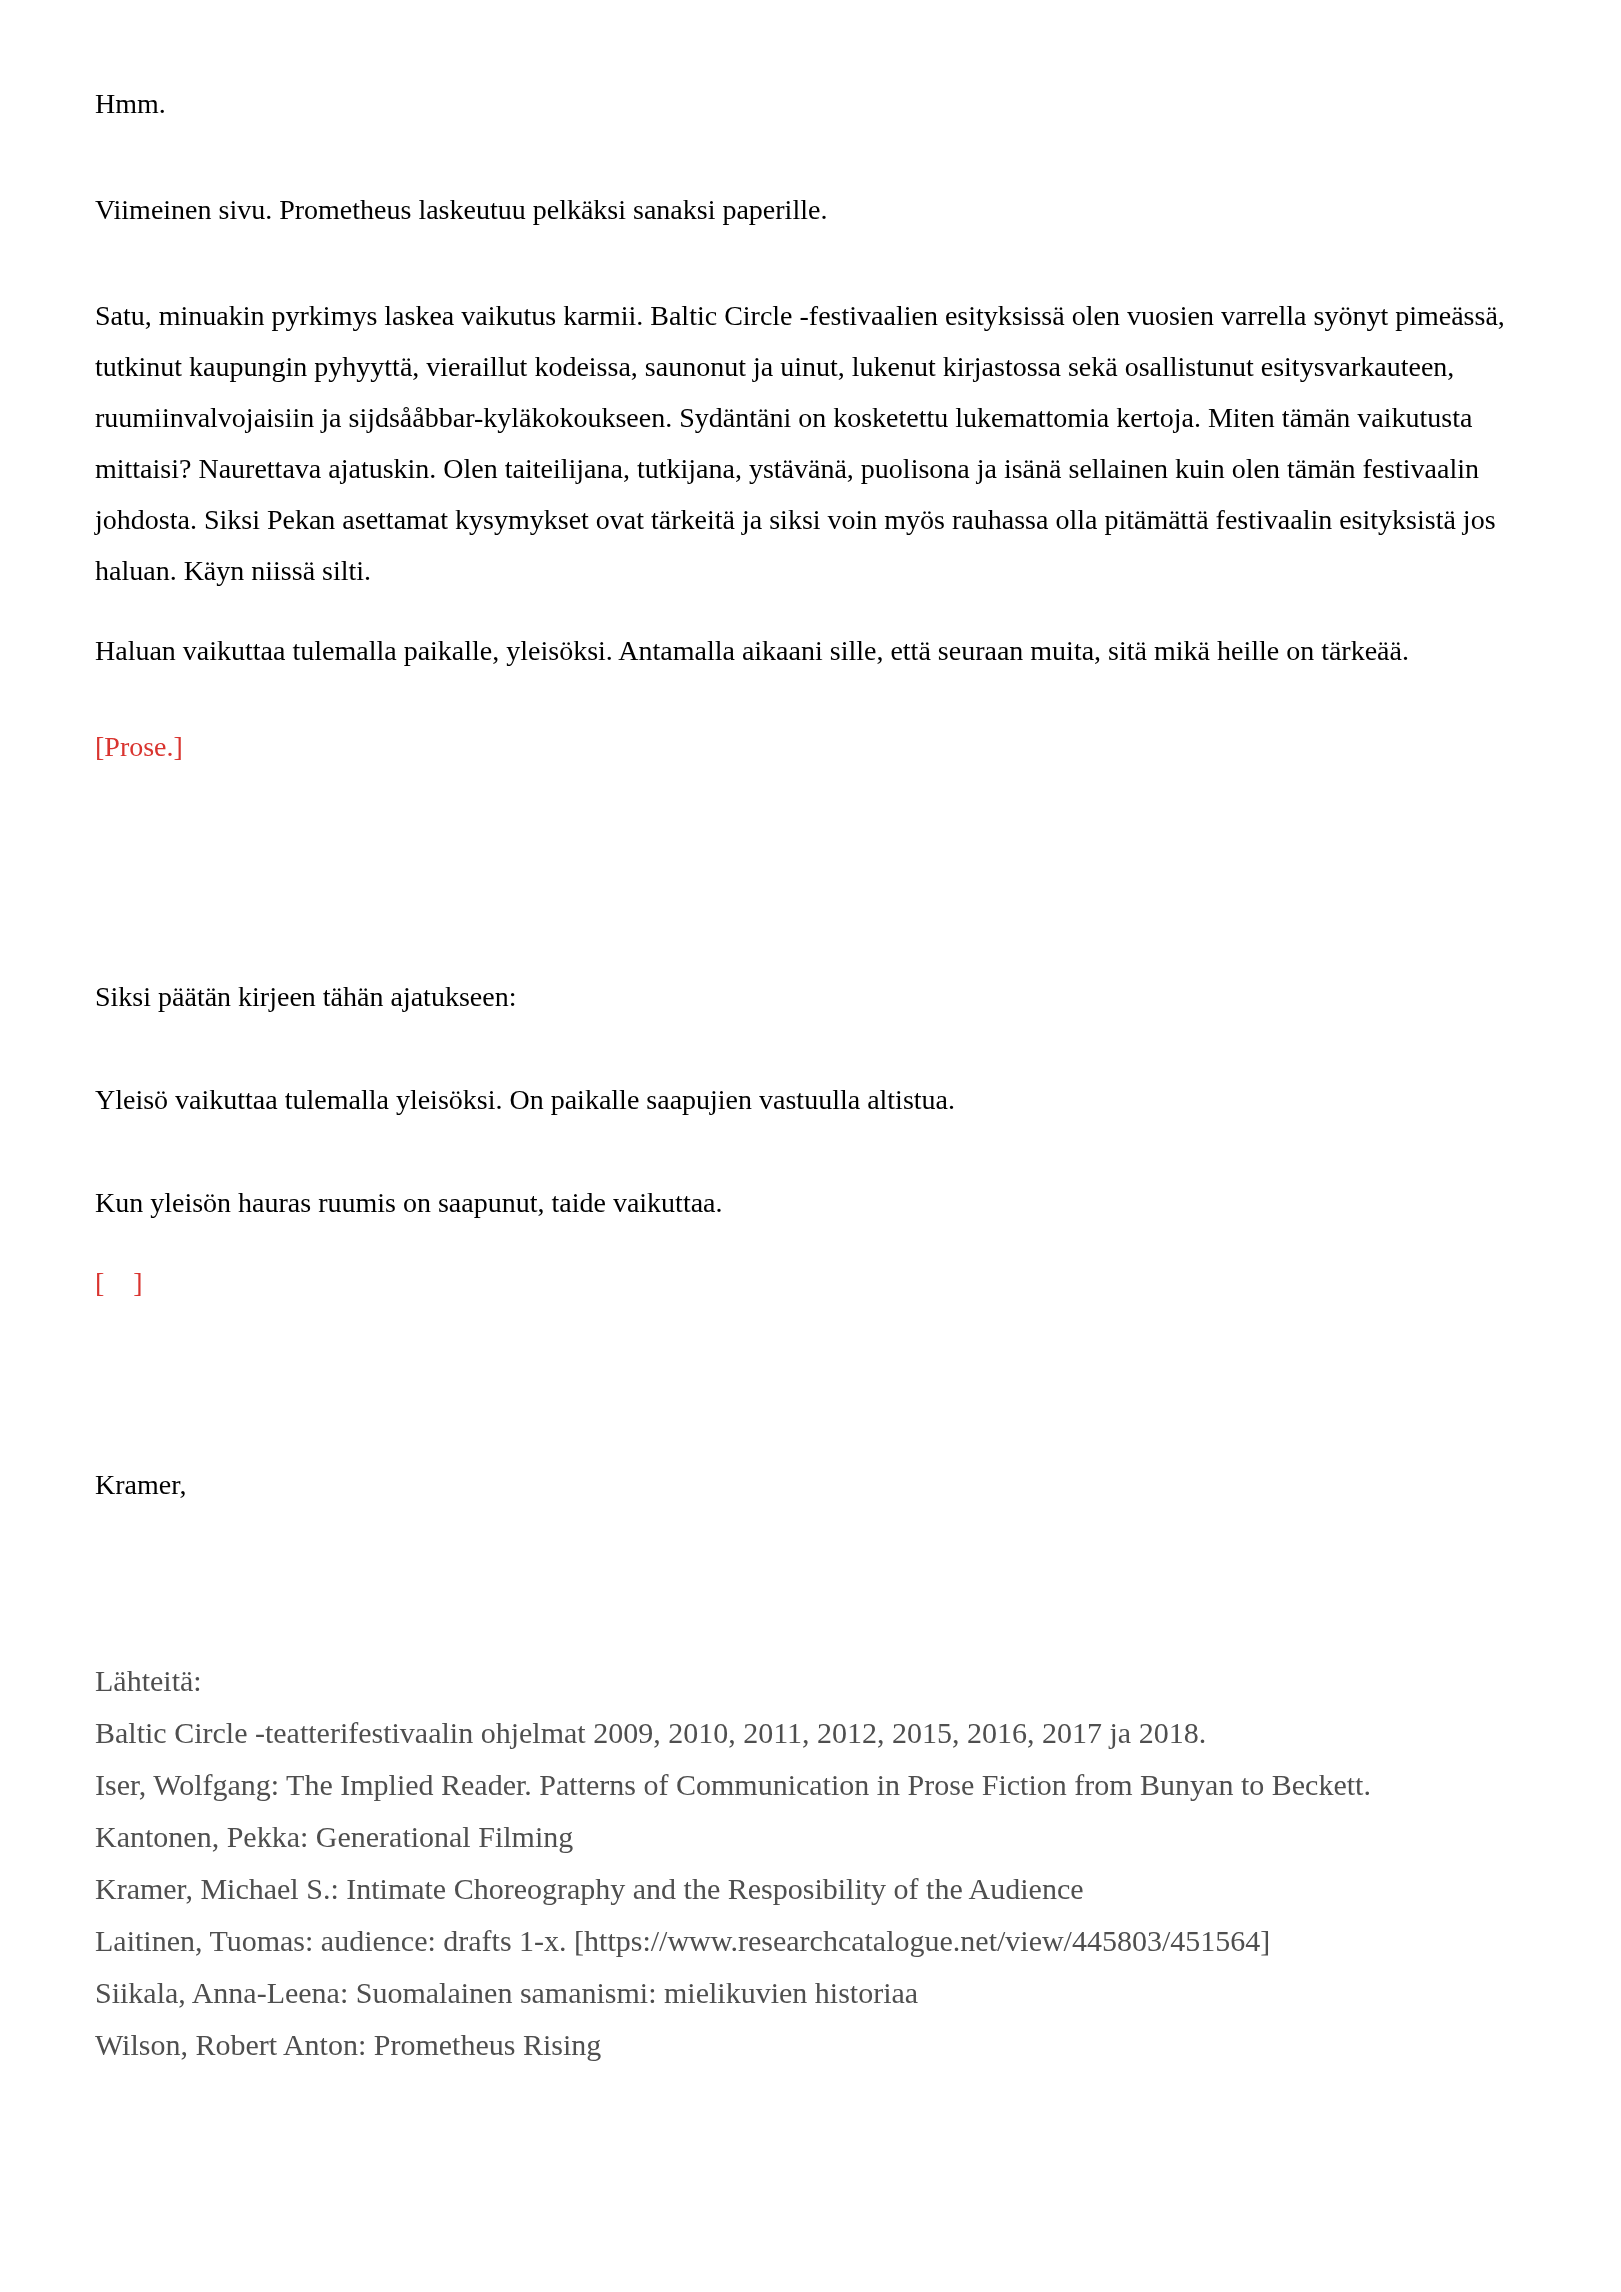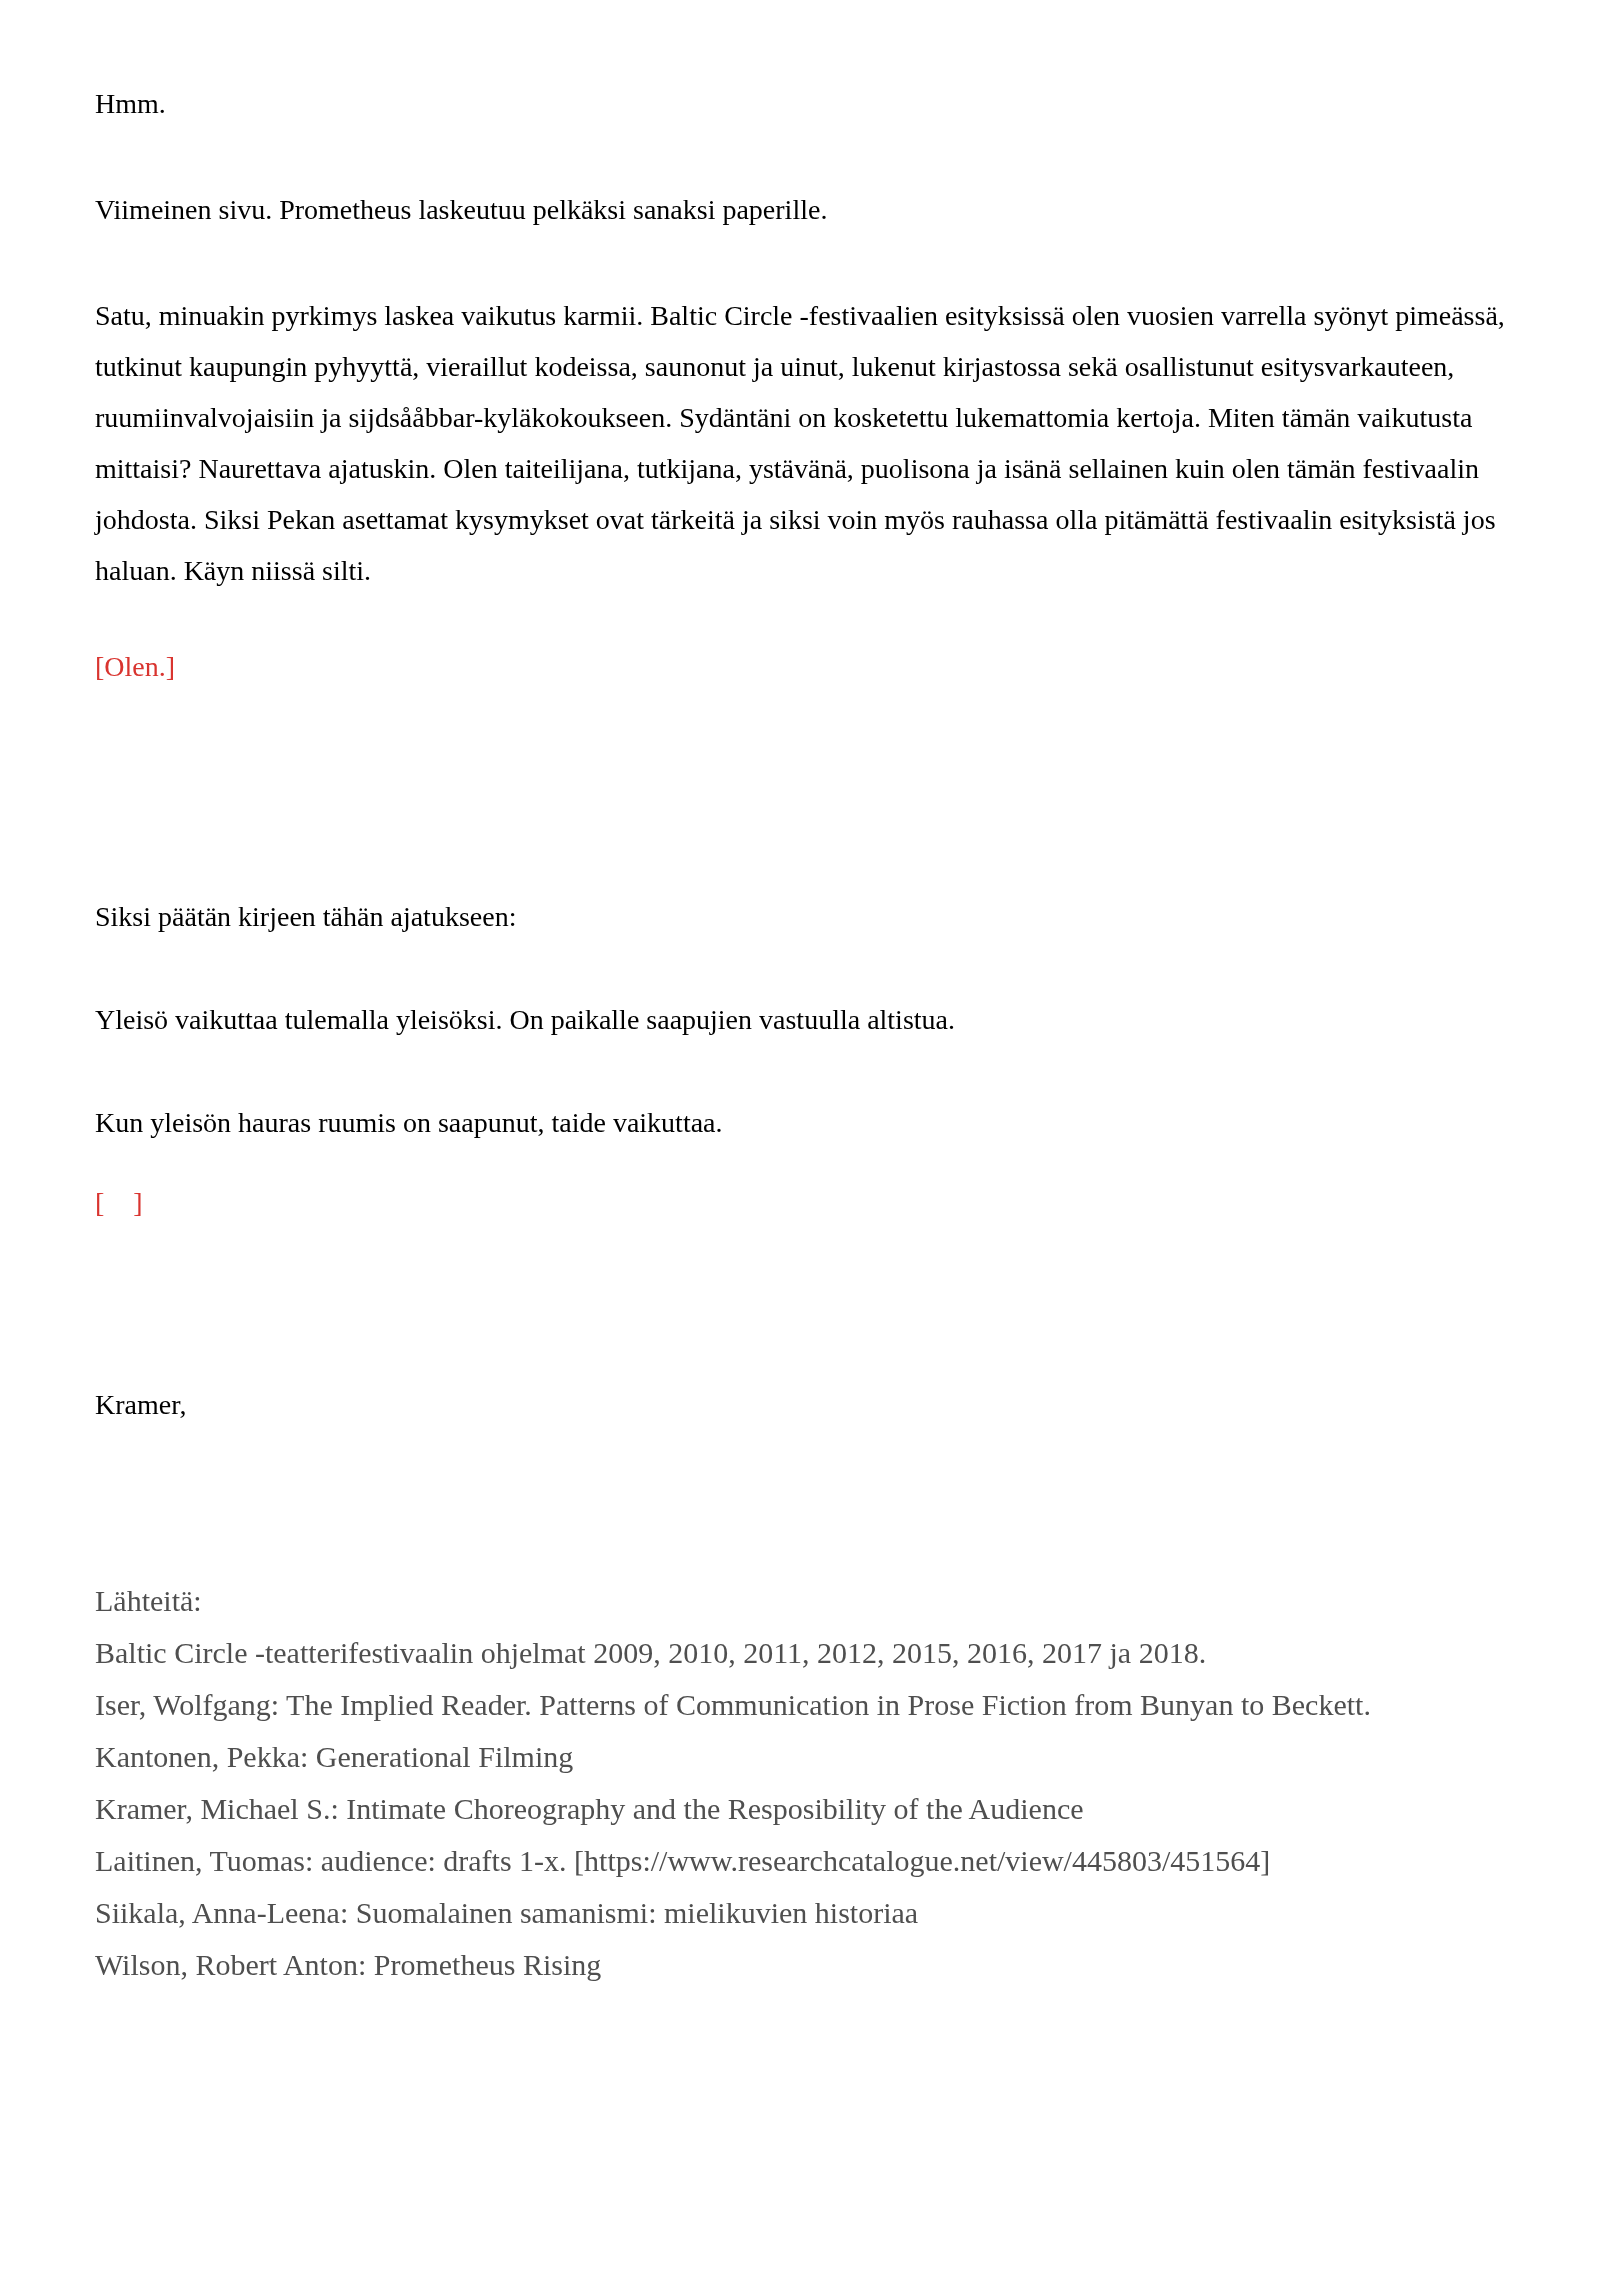--- a/index.html
+++ b/index.html
@@ -53,22 +53,23 @@
 <body>
 
 <div class="page">
 
   <p>Hmm.</p>
 
   <p class="gap-1">Viimeinen sivu. Prometheus laskeutuu pelkäksi sanaksi paperille.</p>
 
   <p class="gap-1">Satu, minuakin pyrkimys laskea vaikutus karmii. Baltic Circle -festivaalien esityksissä olen vuosien varrella syönyt pimeässä, tutkinut kaupungin pyhyyttä, vieraillut kodeissa, saunonut ja uinut, lukenut kirjastossa sekä osallistunut esitysvarkauteen, ruumiinvalvojaisiin ja sijdsååbbar-kyläkokoukseen. Sydäntäni on kosketettu lukemattomia kertoja. Miten tämän vaikutusta mittaisi? Naurettava ajatuskin. Olen taiteilijana, tutkijana, ystävänä, puolisona ja isänä sellainen kuin olen tämän festivaalin johdosta. Siksi Pekan asettamat kysymykset ovat tärkeitä ja siksi voin myös rauhassa olla pitämättä festivaalin esityksistä jos haluan. Käyn niissä silti.</p>
 
+  <p class="gap-small">Haluan vaikuttaa tulemalla paikalle, yleisöksi. Antamalla aikaani sille, että seuraan muita, sitä mikä heille on tärkeää.</p>
 
-  <p class="gap-med red">[Olen.]</p>
+  <p class="gap-med red">[Prose.]</p>
 
   <p class="gap-pause-after">Siksi päätän kirjeen tähän ajatukseen:</p>
 
   <p class="gap-line">Yleisö vaikuttaa tulemalla yleisöksi. On paikalle saapujien vastuulla altistua.</p>
 
   <p class="gap-line">Kun yleisön hauras ruumis on saapunut, taide vaikuttaa.</p>
 
   <p class="gap-small red">
     <span>[</span><span class="bracket-space"></span><span>]</span>
   </p>

